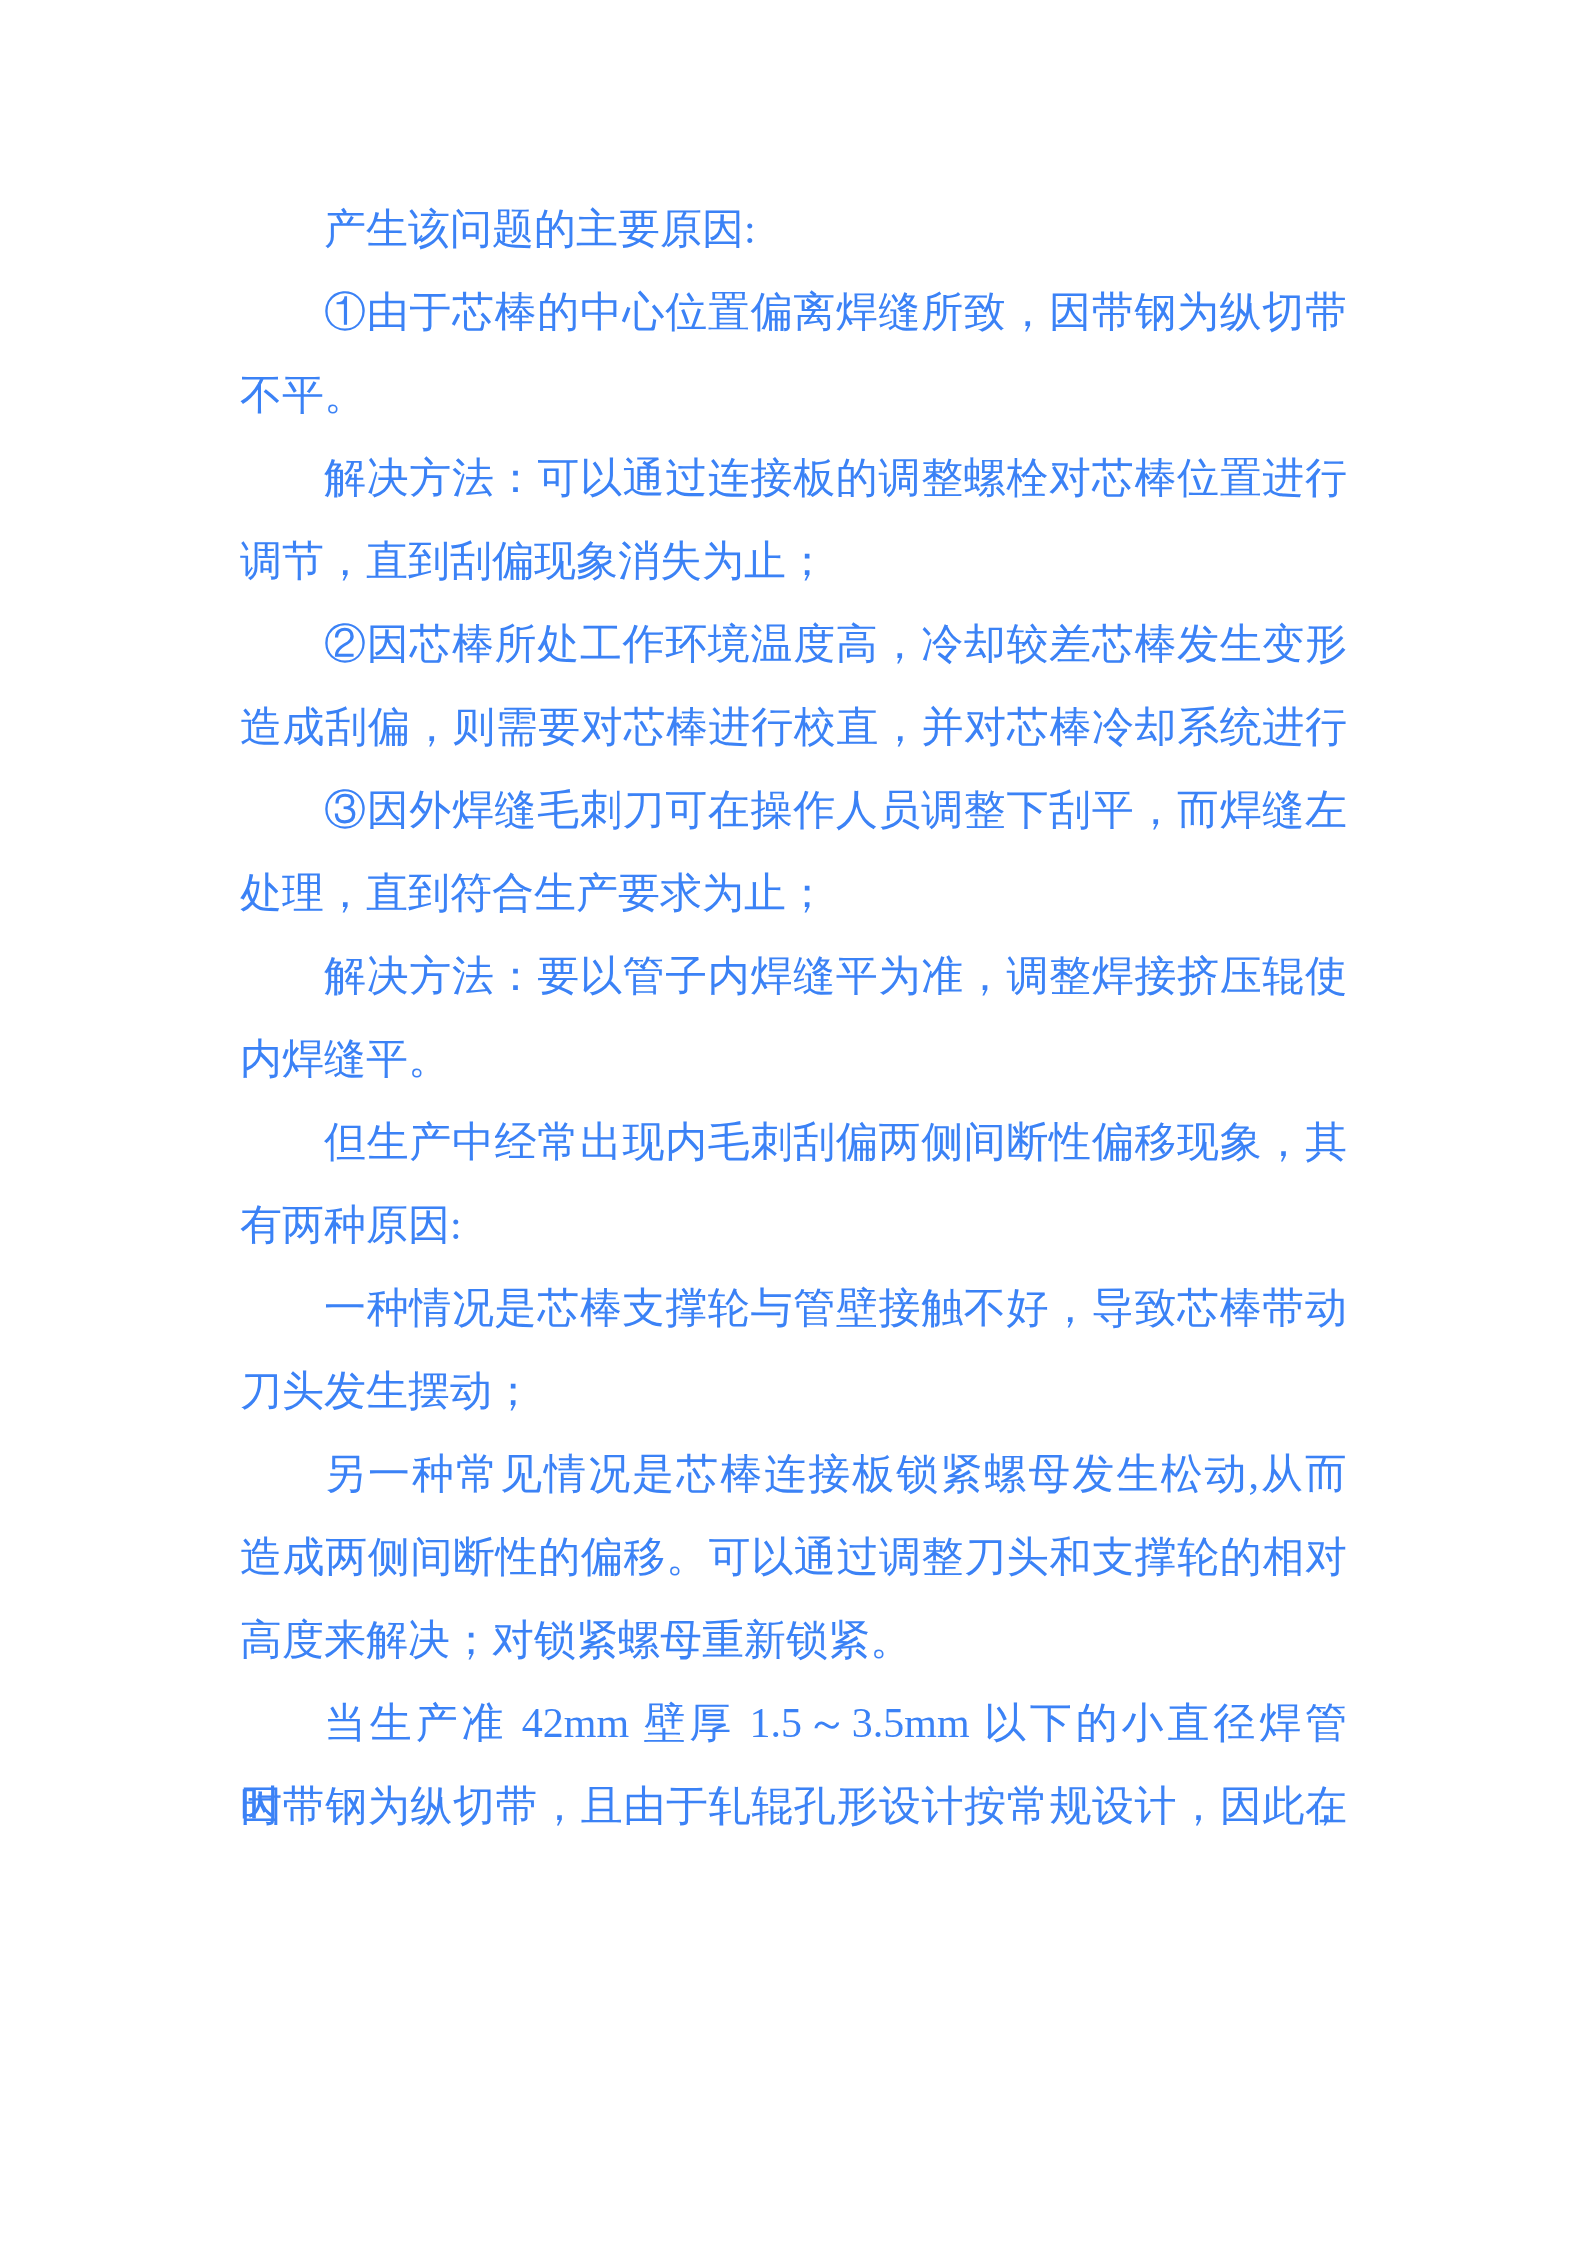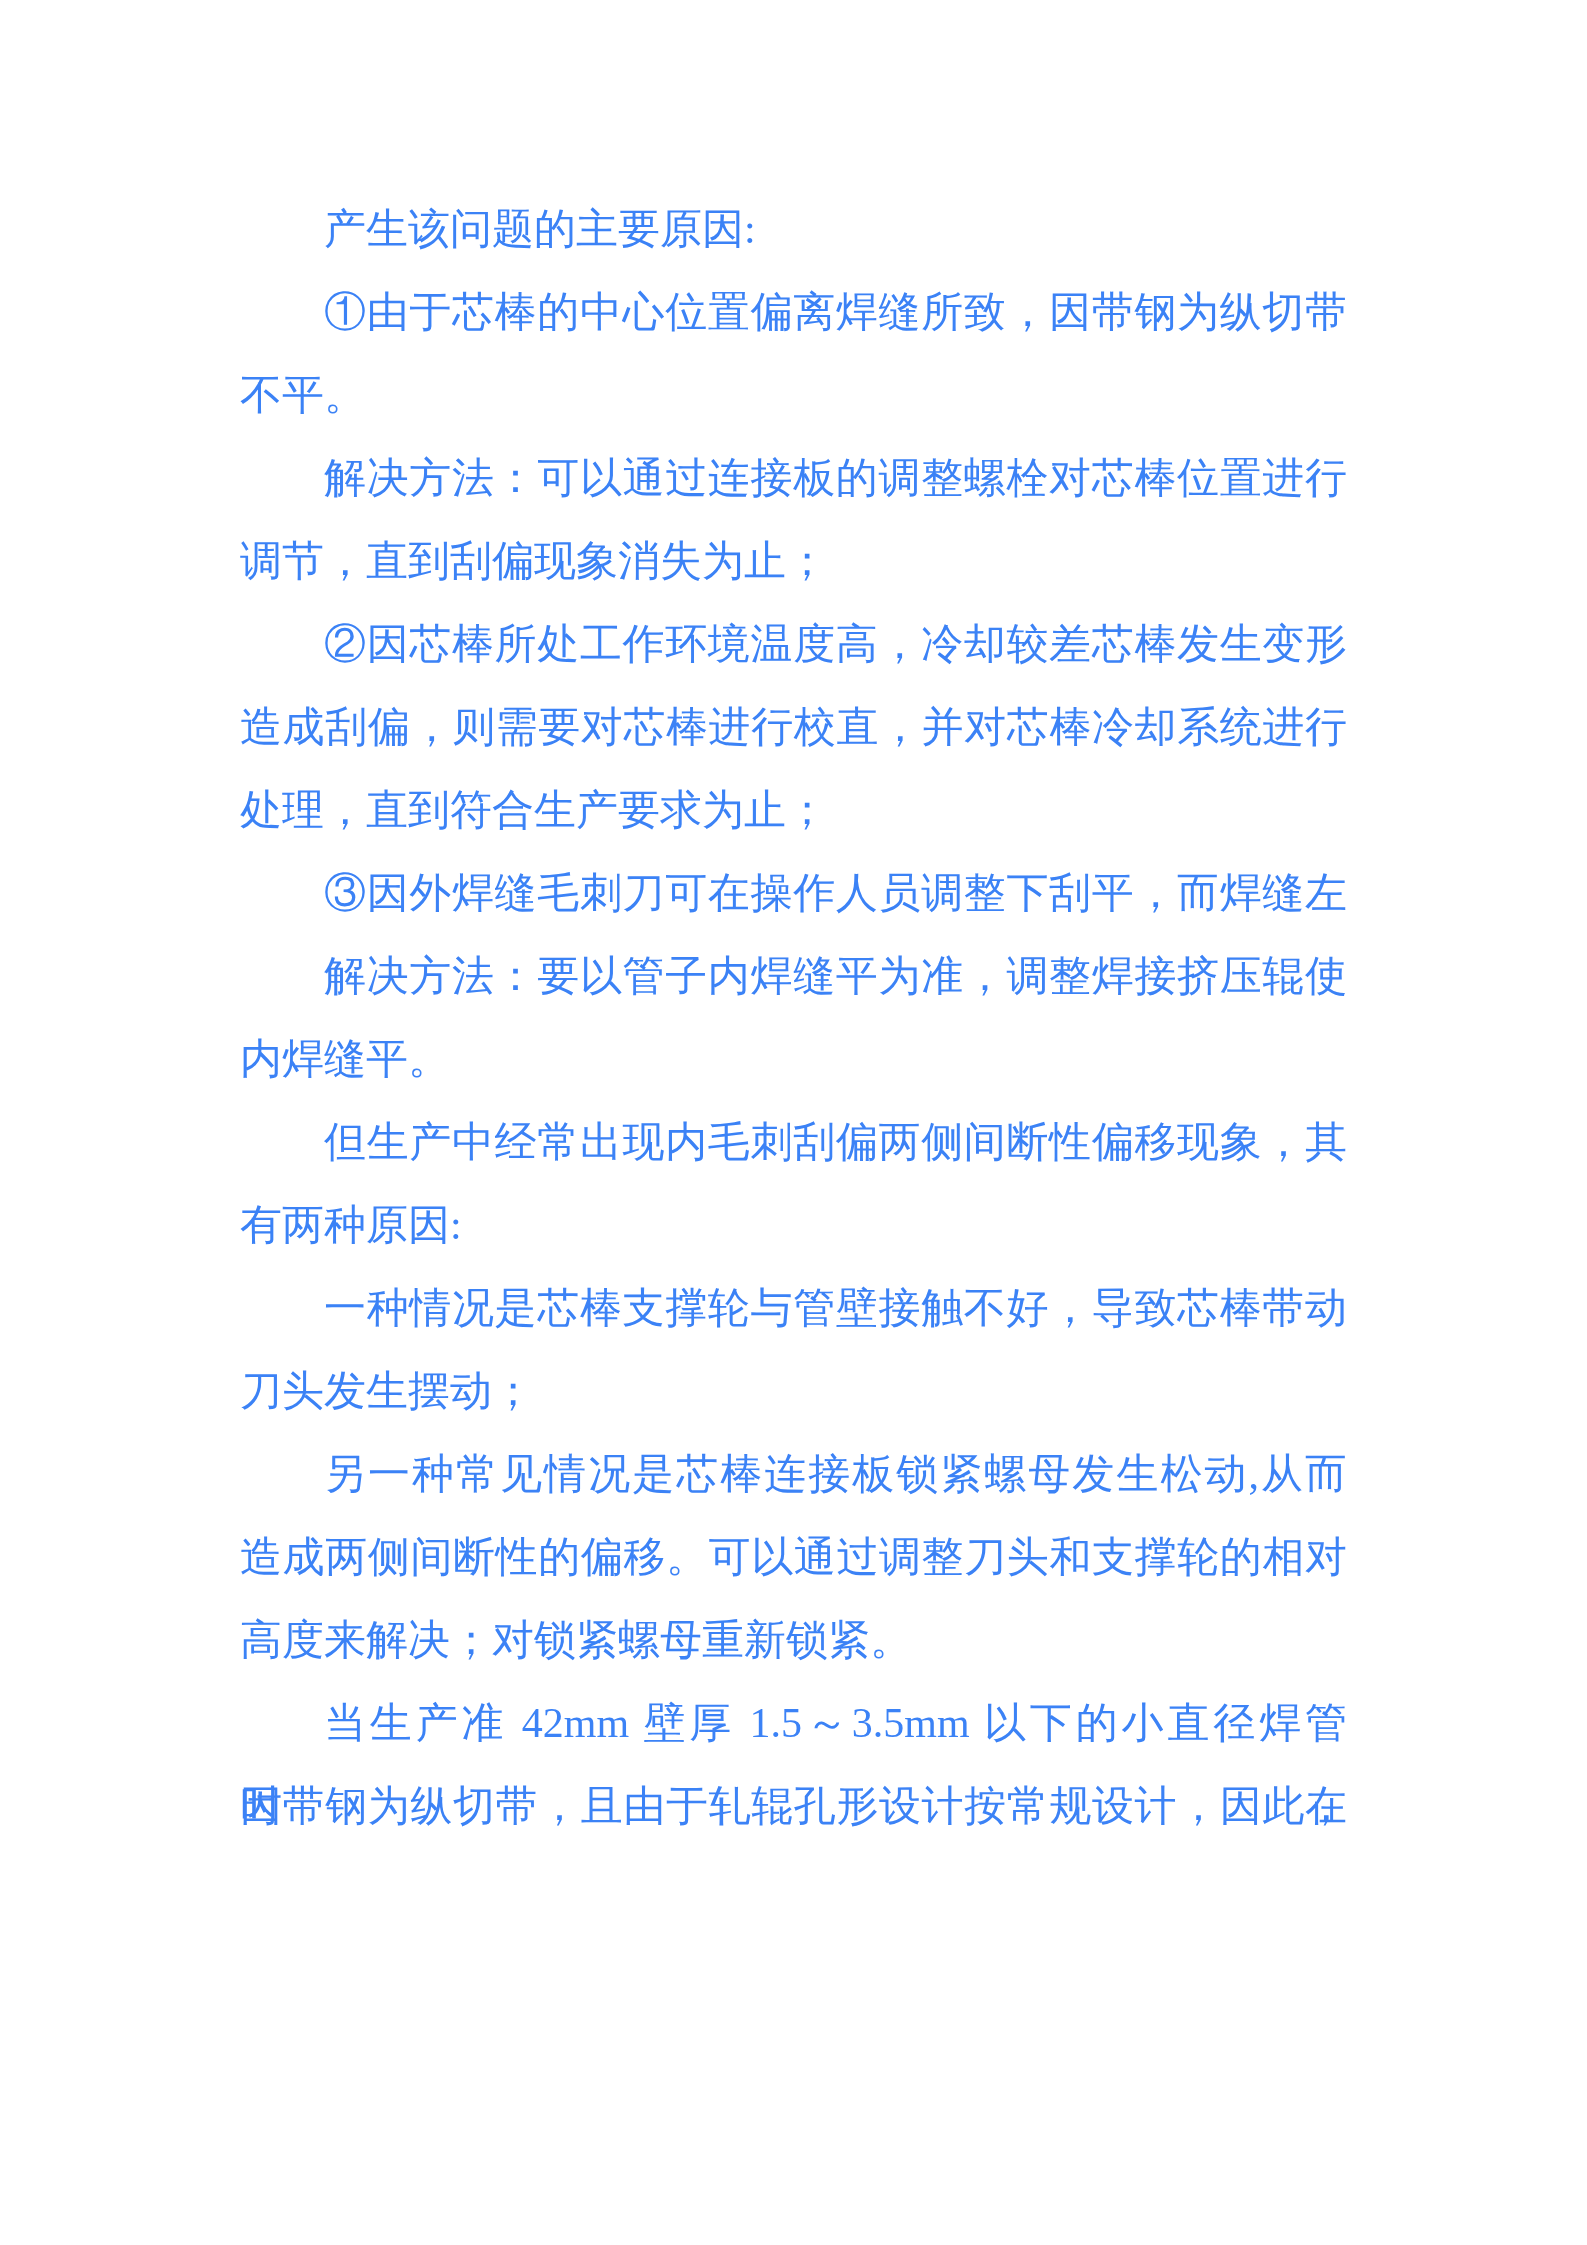--- a/index.html
+++ b/index.html
@@ -45,22 +45,22 @@
 
 <div class="page">
   <div class="doc-body">
       <div class="line indent">产生该问题的主要原因:</div>
       <div class="line indent justify">①由于芯棒的中心位置偏离焊缝所致，因带钢为纵切带</div>
       <div class="line">不平。</div>
       <div class="line indent justify">解决方法：可以通过连接板的调整螺栓对芯棒位置进行</div>
       <div class="line">调节，直到刮偏现象消失为止；</div>
       <div class="line indent justify">②因芯棒所处工作环境温度高，冷却较差芯棒发生变形</div>
       <div class="line justify">造成刮偏，则需要对芯棒进行校直，并对芯棒冷却系统进行</div>
+      <div class="line indent justify">③因外焊缝毛刺刀可在操作人员调整下刮平，而焊缝左</div>
       <div class="line">处理，直到符合生产要求为止；</div>
-      <div class="line indent justify">③因外焊缝毛刺刀可在操作人员调整下刮平，而焊缝左</div>
       <div class="line indent justify">解决方法：要以管子内焊缝平为准，调整焊接挤压辊使</div>
       <div class="line">内焊缝平。</div>
       <div class="line indent justify">但生产中经常出现内毛刺刮偏两侧间断性偏移现象，其</div>
       <div class="line">有两种原因:</div>
       <div class="line indent justify">一种情况是芯棒支撑轮与管壁接触不好，导致芯棒带动</div>
       <div class="line">刀头发生摆动；</div>
       <div class="line indent justify">另一种常见情况是芯棒连接板锁紧螺母发生松动,从而</div>
       <div class="line justify">造成两侧间断性的偏移。可以通过调整刀头和支撑轮的相对</div>
       <div class="line">高度来解决；对锁紧螺母重新锁紧。</div>
       <div class="line indent justify">当生产准 42mm 壁厚 1.5～3.5mm 以下的小直径焊管时，</div>

